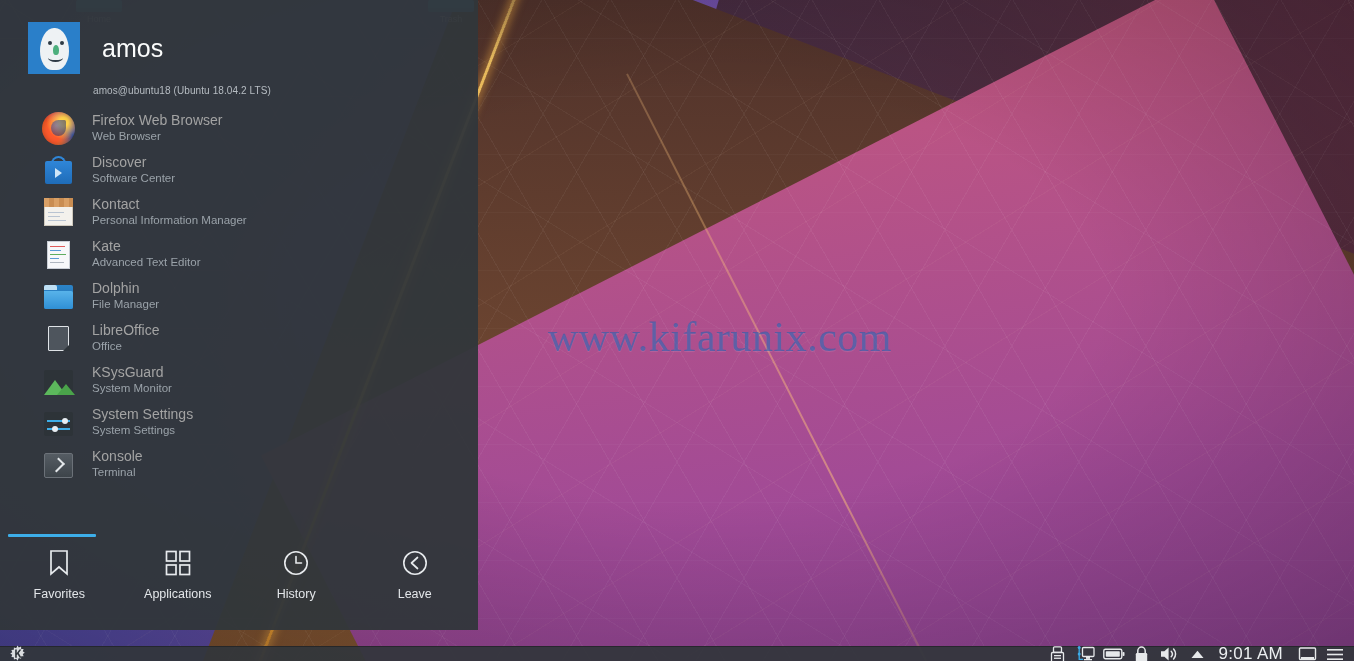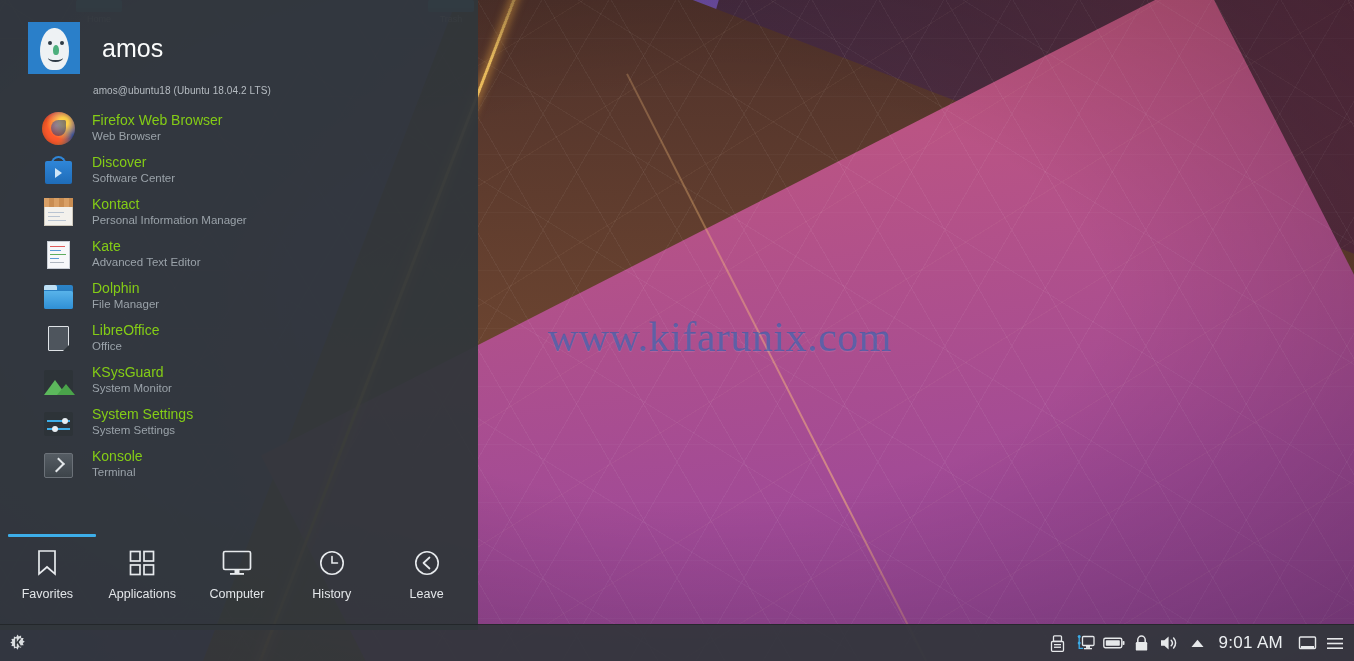--- a/index.html
+++ b/index.html
@@ -86,21 +86,21 @@
   
   .desk-icon { position: absolute; width: 46px; height: 38px; }
   .desk-icon .tab { position:absolute; top:0; left:2px; width:22px; height:5px; background:#2a8fd0; border-radius:2px 2px 0 0; }
   .desk-icon .body { position:absolute; top:4px; left:0; width:46px; height:12px;
     background: linear-gradient(180deg,#3ba6e8,#2f8ccb); border-radius:2px; }
   .desk-icon .lbl { position:absolute; top:18px; left:0; width:46px; text-align:center;
     font-size:9px; color:rgba(255,255,255,.55); }
 
   
   .taskbar {
-    position: absolute; left: 0; bottom: 0; width: 1354px; height: 37px;
+    position: absolute; left: 0; bottom: 0; width: 1354px; height: 15px;
     background: rgba(49,54,59,.93);
     display: flex; align-items: center; justify-content: space-between;
     border-top: 1px solid rgba(0,0,0,.28);
   }
   .tb-left { display: flex; align-items: center; height: 31px; padding-left: 4px; }
   .kde-launcher {
     width: 26px; height: 26px; display: flex; align-items: center; justify-content: center;
     cursor: pointer;
   }
   .tb-right { display: flex; align-items: center; height: 31px; padding-right: 6px; gap: 2px; }
@@ -148,21 +148,21 @@
 
   
   .ko-list { margin-top: 11px; }
   .ko-item {
     display: flex; align-items: center;
     padding: 5px 0 5px 42px; height: 42px;
     cursor: pointer;
   }
   .ko-ic { width: 33px; height: 33px; flex: none; position: relative; }
   .ko-txt { margin-left: 17px; min-width: 0; }
-  .ko-name { font-size: 14px; color: #84cc16; line-height: 1.22; white-space: nowrap; }
+  .ko-name { font-size: 14px; color: #a3a3a3; line-height: 1.22; white-space: nowrap; }
   .ko-desc { font-size: 11.5px; color: #9aa2a9; line-height: 1.25; white-space: nowrap; }
 
   
   .ic-firefox {
     border-radius: 50%;
     background:
       radial-gradient(circle at 66% 30%, #ffd24a 0 14%, rgba(255,210,74,0) 55%),
       radial-gradient(circle at 30% 72%, #ff5a2d 0 22%, rgba(255,90,45,0) 62%),
       conic-gradient(from 200deg at 50% 50%, #ff9d1e, #ff5722 28%, #e0408a 48%, #7b3fb5 62%, #2a4db8 76%, #ff9d1e 100%);
     box-shadow: inset 0 0 6px rgba(0,0,0,.3);
@@ -437,30 +437,20 @@
             <svg width="26" height="26" viewBox="0 0 26 26">
               <rect x="1.5" y="1.5" width="9.5" height="9.5" fill="none" stroke="#e7eaed" stroke-width="1.7"></rect>
               <rect x="15" y="1.5" width="9.5" height="9.5" fill="none" stroke="#e7eaed" stroke-width="1.7"></rect>
               <rect x="1.5" y="15" width="9.5" height="9.5" fill="none" stroke="#e7eaed" stroke-width="1.7"></rect>
               <rect x="15" y="15" width="9.5" height="9.5" fill="none" stroke="#e7eaed" stroke-width="1.7"></rect>
             </svg>
           </span>
           <span class="tab-lbl">Applications</span>
         </div>
 
-        <div class="ko-tab">
-          <span class="tab-ic">
-            <svg width="30" height="26" viewBox="0 0 30 26">
-              <rect x="1.5" y="1.5" width="27" height="18" rx="1.5" fill="none" stroke="#e7eaed" stroke-width="1.7"></rect>
-              <rect x="12.5" y="19.5" width="5" height="4" fill="#e7eaed"></rect>
-              <rect x="8" y="23" width="14" height="1.8" fill="#e7eaed"></rect>
-            </svg>
-          </span>
-          <span class="tab-lbl">Computer</span>
-        </div>
 
         <div class="ko-tab">
           <span class="tab-ic">
             <svg width="26" height="26" viewBox="0 0 26 26">
               <circle cx="13" cy="13" r="11.2" fill="none" stroke="#e7eaed" stroke-width="1.6"></circle>
               <path d="M13 6.5V13h5.5" fill="none" stroke="#e7eaed" stroke-width="1.6" stroke-linecap="round"></path>
             </svg>
           </span>
           <span class="tab-lbl">History</span>
         </div>

